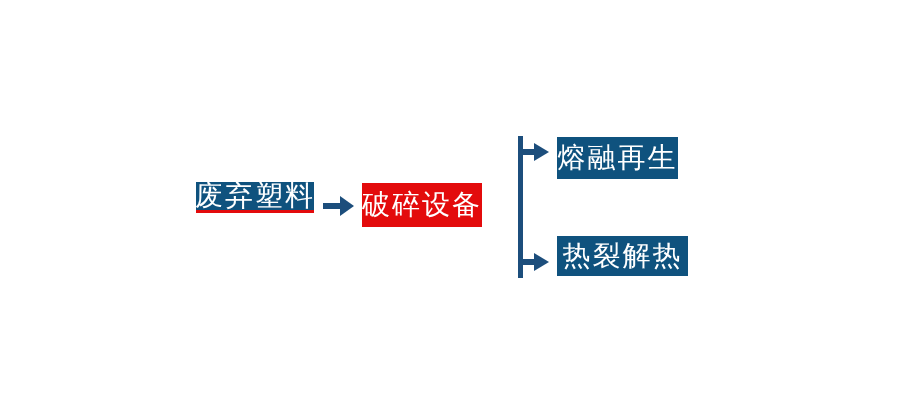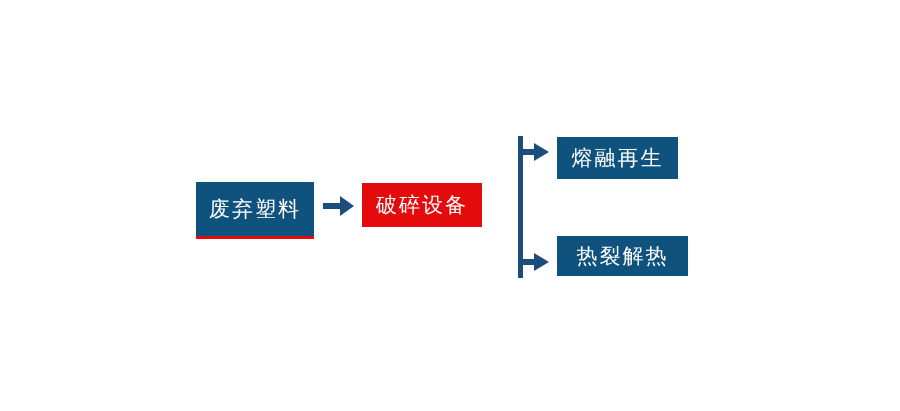--- a/index.html
+++ b/index.html
@@ -13,30 +13,30 @@
     position: relative;
     width: 900px; height: 411px;
     background: var(--page-bg, #ffffff);
   }
   .node {
     position: absolute;
     display: flex;
     align-items: center;
     justify-content: center;
     color: var(--text, #ffffff);
-    font-size: 21px;
+    font-size: 28px;
     font-weight: 300;
     letter-spacing: 2px;
     white-space: nowrap;
   }
   .node-blue { background: var(--node-blue, #0f527e); }
   .node-red  { background: var(--node-red, #e30b0c); }
 
   .node-source {
-    left: 196px; top: 182px; width: 118px; height: 57px;
+    left: 196px; top: 182px; width: 118px; height: 31px;
     border-bottom: 3px solid var(--accent-underline, #e30b0c);
   }
   .node-process {
     left: 362px; top: 183px; width: 120px; height: 44px;
   }
   .node-branch-top {
     left: 557px; top: 137px; width: 121px; height: 42px;
   }
   .node-branch-bottom {
     left: 557px; top: 236px; width: 131px; height: 40px;

